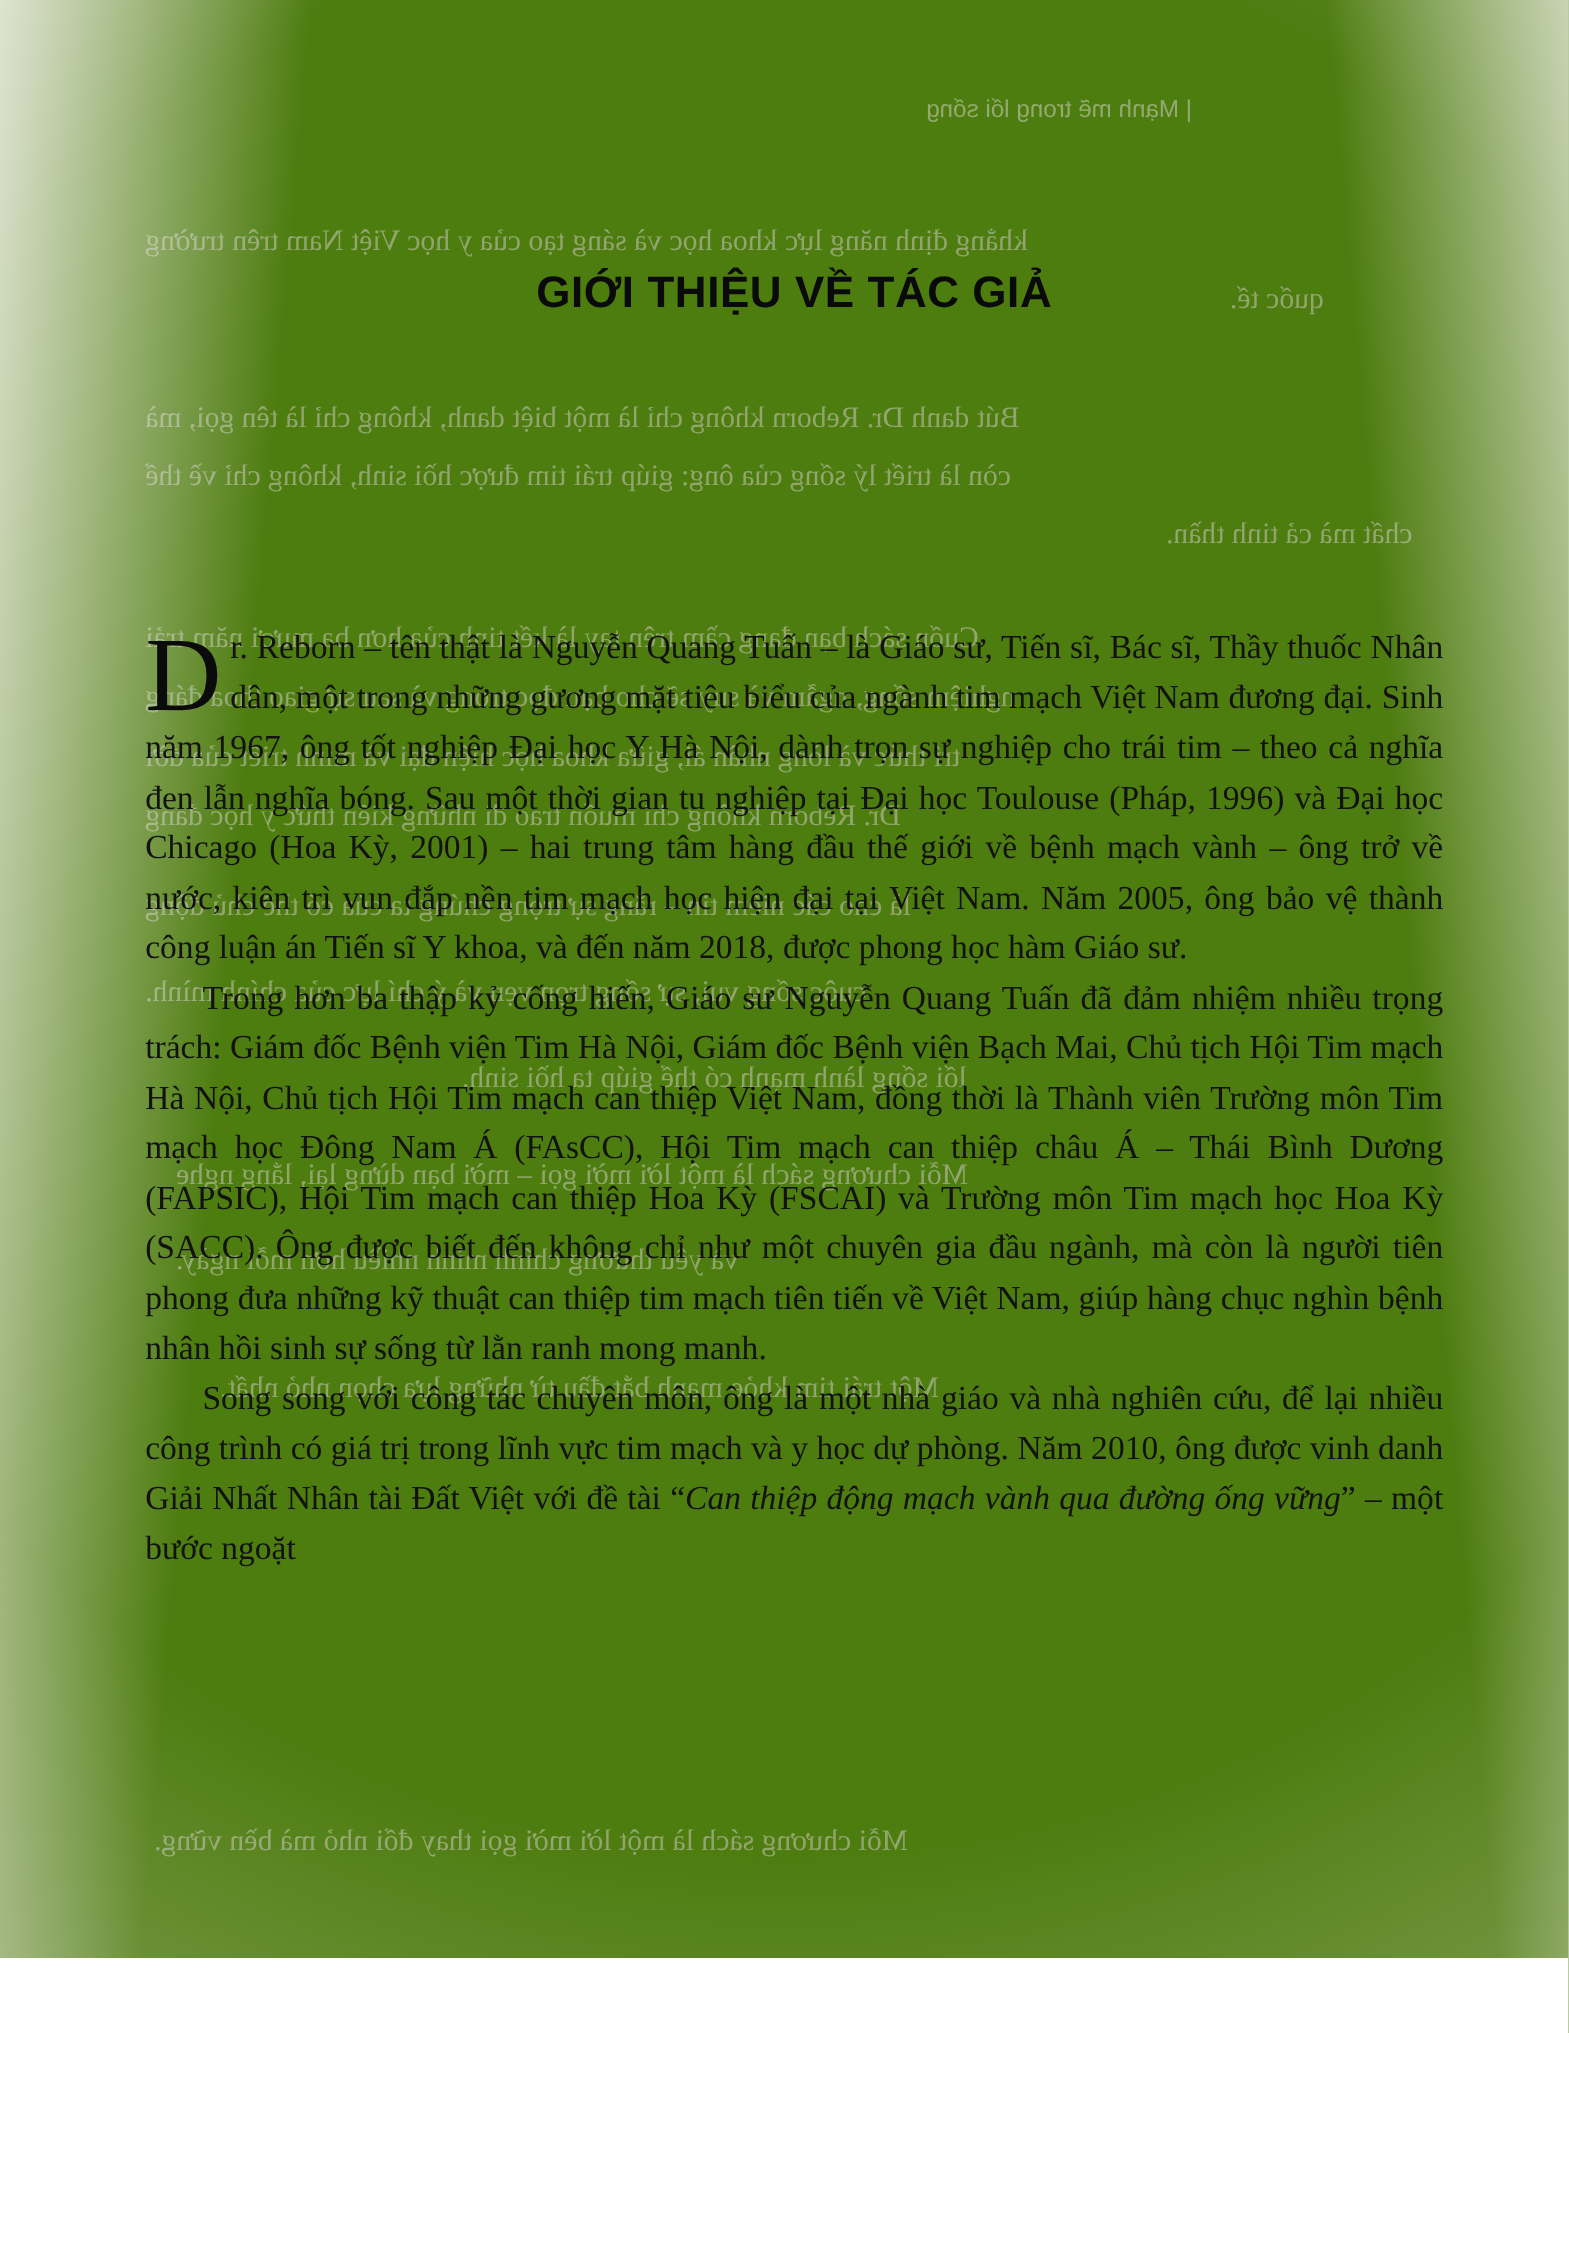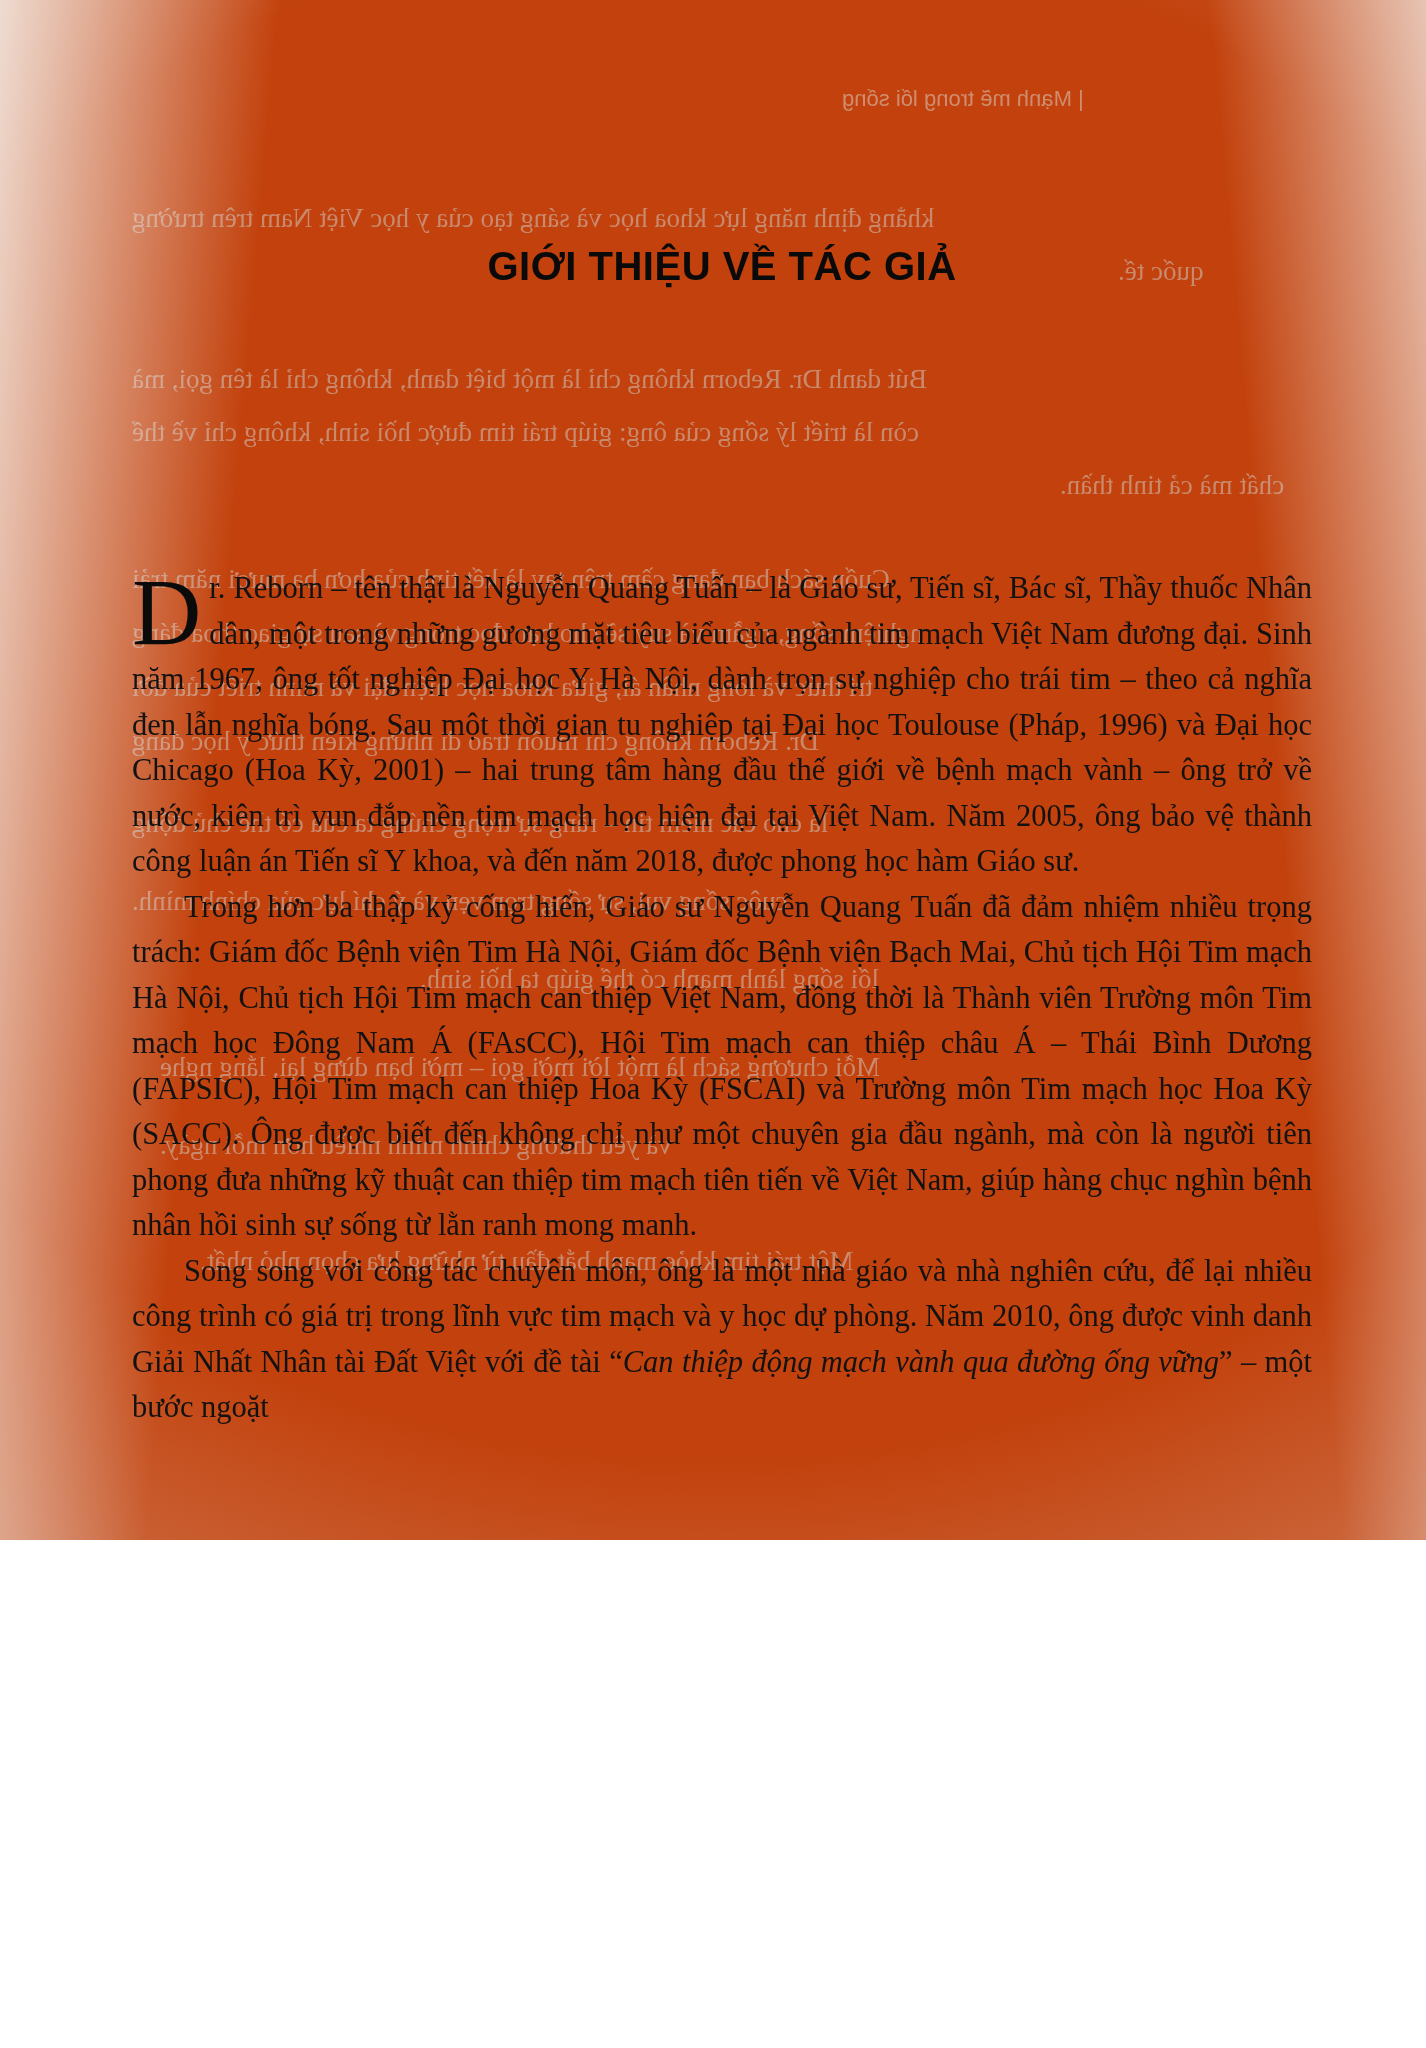--- a/index.html
+++ b/index.html
@@ -5,23 +5,23 @@
 <style>
   html, body {
     margin: 0;
     padding: 0;
     background: #ffffff;
   }
 
   #page {
     position: relative;
     width: 1426px;
-    height: 1540px;
+    height: 1780px;
     margin: 0 auto;
-    background: #c2410c;
+    background: #4d7c0f;
     overflow: hidden;
     font-family: "Liberation Serif", "DejaVu Serif", serif;
     color: #111111;
   }
 
   
   #paper-texture {
     position: absolute;
     inset: 0;
     background:

